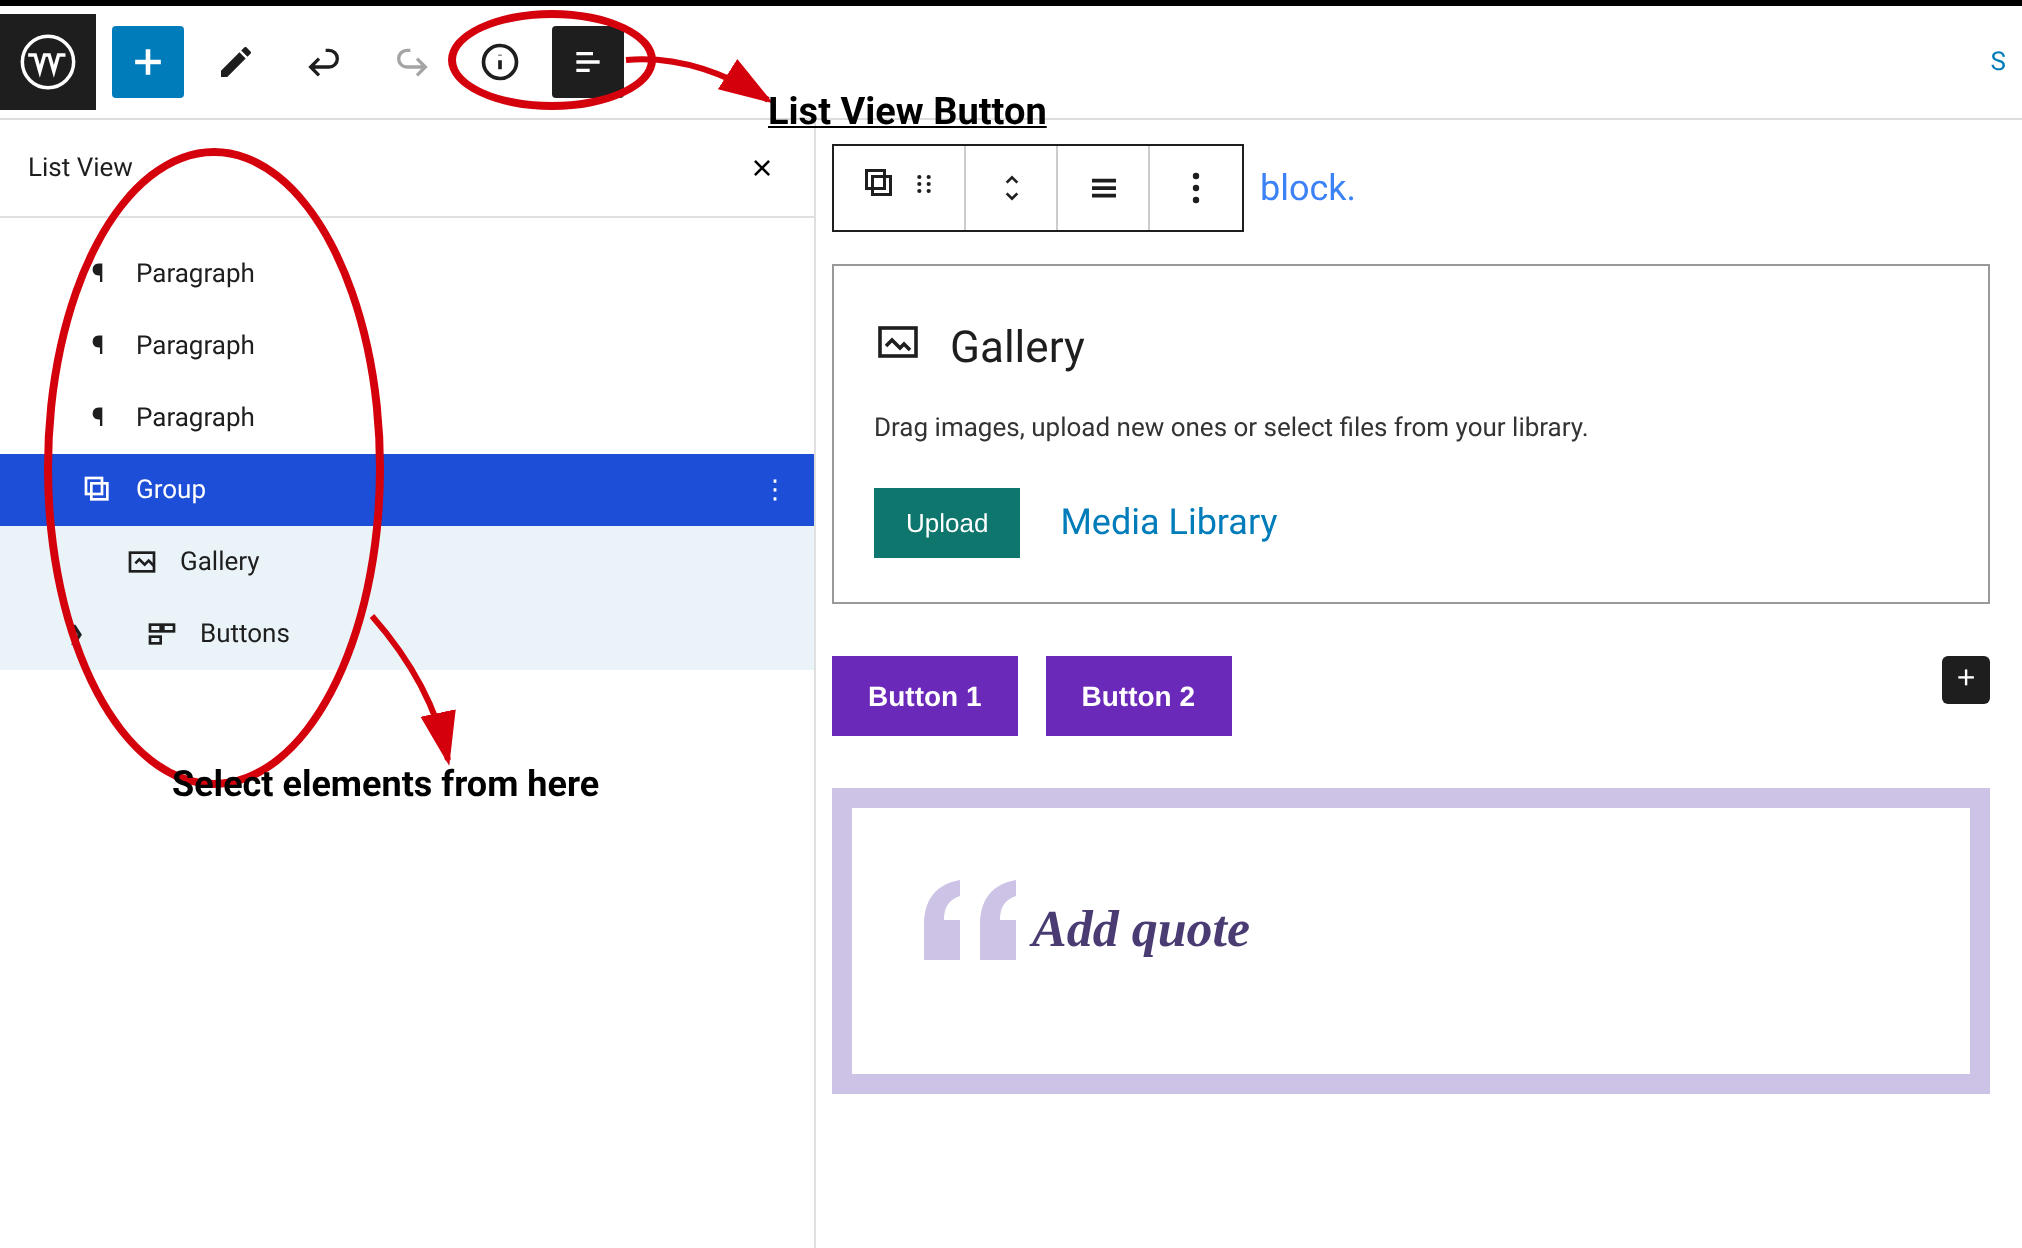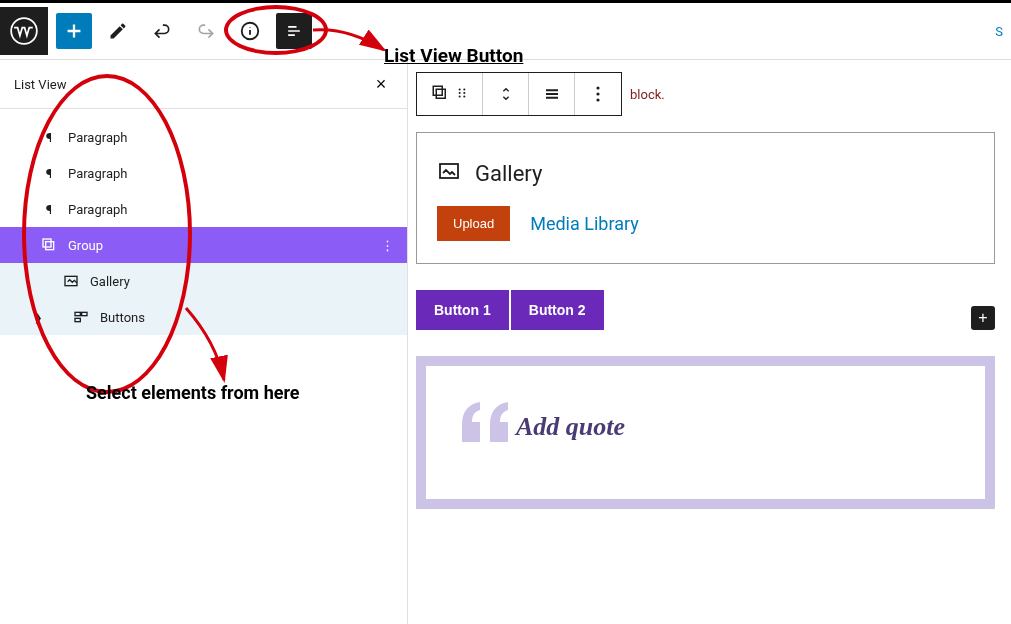--- a/index.html
+++ b/index.html
@@ -12,41 +12,41 @@
 .toolbar-btn.dark { background: #1e1e1e; color: #fff; }
 .toolbar-right { margin-left: auto; color: #007cba; }
 
 .main { display: flex; height: calc(624px - 60px); }
 .sidebar { width: 408px; border-right: 1px solid #e0e0e0; display: flex; flex-direction: column; }
 .sidebar-header { display: flex; align-items: center; justify-content: space-between; padding: 12px 14px; border-bottom: 1px solid #e0e0e0; font-size: 13px; }
 .sidebar-close { width: 24px; height: 24px; border: none; background: transparent; cursor: pointer; font-size: 18px; }
 .tree { padding: 10px 0; }
 .tree-row { display: flex; align-items: center; height: 36px; padding: 0 12px; gap: 10px; cursor: pointer; font-size: 13px; }
 .tree-row .pad { width: 18px; }
-.tree-row.selected { background: #8b5cf6; color: #fff; }
+.tree-row.selected { background: #1d4ed8; color: #fff; }
 .tree-row.child { background: #e9f3f8; padding-left: 34px; }
 .tree-row .chev { width: 14px; font-size: 10px; }
 .tree-row .opts { margin-left: auto; color: #fff; letter-spacing: 1px; }
 .row-icon { width: 18px; display: inline-flex; justify-content: center; }
 
 .content { flex: 1; padding: 12px 16px 0 8px; overflow: auto; position: relative; }
 .block-toolbar { display: inline-flex; border: 1px solid #1e1e1e; background: #fff; height: 44px; }
 .bt-cell { width: 46px; display: flex; align-items: center; justify-content: center; border-right: 1px solid #ccc; }
 .bt-cell:last-child { border-right: none; }
 .bt-twin { display: flex; align-items: center; justify-content: center; gap: 6px; width: 66px; border-right: 1px solid #ccc; }
-.trailing { display: inline; margin-left: 8px; color: #7f1d1d; font-size: 13px; }
+.trailing { display: inline; margin-left: 8px; color: #3b82f6; font-size: 18px; }
 
 .gallery-block { border: 1px solid #999; margin-top: 16px; padding: 26px 20px 22px; }
 .gallery-title { display: flex; align-items: center; gap: 14px; font-size: 22px; font-weight: 400; margin-bottom: 18px; }
 .gallery-desc { font-size: 13px; color: #333; margin-bottom: 22px; }
 .gallery-actions { display: flex; align-items: center; gap: 20px; }
-.upload-btn { background: #c2410c; color: #fff; border: none; padding: 10px 16px; font-size: 13px; cursor: pointer; }
+.upload-btn { background: #0f766e; color: #fff; border: none; padding: 10px 16px; font-size: 13px; cursor: pointer; }
 .media-link { color: #007cba; font-size: 18px; cursor: pointer; }
 
-.buttons-row { display: flex; align-items: flex-end; gap: 2px; margin-top: 26px; }
+.buttons-row { display: flex; align-items: flex-start; gap: 14px; margin-top: 26px; }
 .purple-btn { background: #6a29b8; color: #fff; border: none; padding: 12px 18px; font-size: 14px; font-weight: 600; cursor: pointer; }
 .add-block-btn { margin-left: auto; width: 24px; height: 24px; background: #1e1e1e; color: #fff; border: none; border-radius: 3px; font-size: 16px; cursor: pointer; display: flex; align-items: center; justify-content: center; }
 
 .pullquote { margin-top: 26px; border: 10px solid #cdc3e6; padding: 40px 36px 57px; position: relative; }
 .pq-mark { position: absolute; left: 36px; top: 36px; }
 .pq-text { font-family: Georgia, serif; font-size: 26px; color: #4a3c73; font-weight: 600; margin-left: 54px; margin-top: 6px; font-style: italic; }
 
 .ann { position: absolute; pointer-events: none; z-index: 50; font-weight: 700; color: #000; }
 .ann-oval1 { position: absolute; left: 224px; top: 5px; width: 104px; height: 50px; border: 4px solid #d4000c; border-radius: 50%; z-index: 49; pointer-events: none; }
 .ann-lv { left: 384px; top: 44px; font-size: 19px; text-decoration: underline; }
@@ -197,20 +197,21 @@
     </div>
 
     <div class="gallery-block">
       <div class="gallery-title">
         <span><svg width="24" height="24" viewBox="0 0 24 24" fill="none" stroke="#1e1e1e" stroke-width="1.8">
               <rect x="3" y="5" width="18" height="14"></rect>
               <path d="M6 14l3-3 4 4 2-2 3 3"></path>
             </svg></span>
         <span>Gallery</span>
       </div>
+      <div class="gallery-desc">Drag images, upload new ones or select files from your library.</div>
       <div class="gallery-actions">
         <button class="upload-btn">Upload</button>
         <span class="media-link">Media Library</span>
       </div>
     </div>
 
     <div class="buttons-row">
       <button class="purple-btn">Button 1</button>
       <button class="purple-btn">Button 2</button>
       <button class="add-block-btn">+</button>

